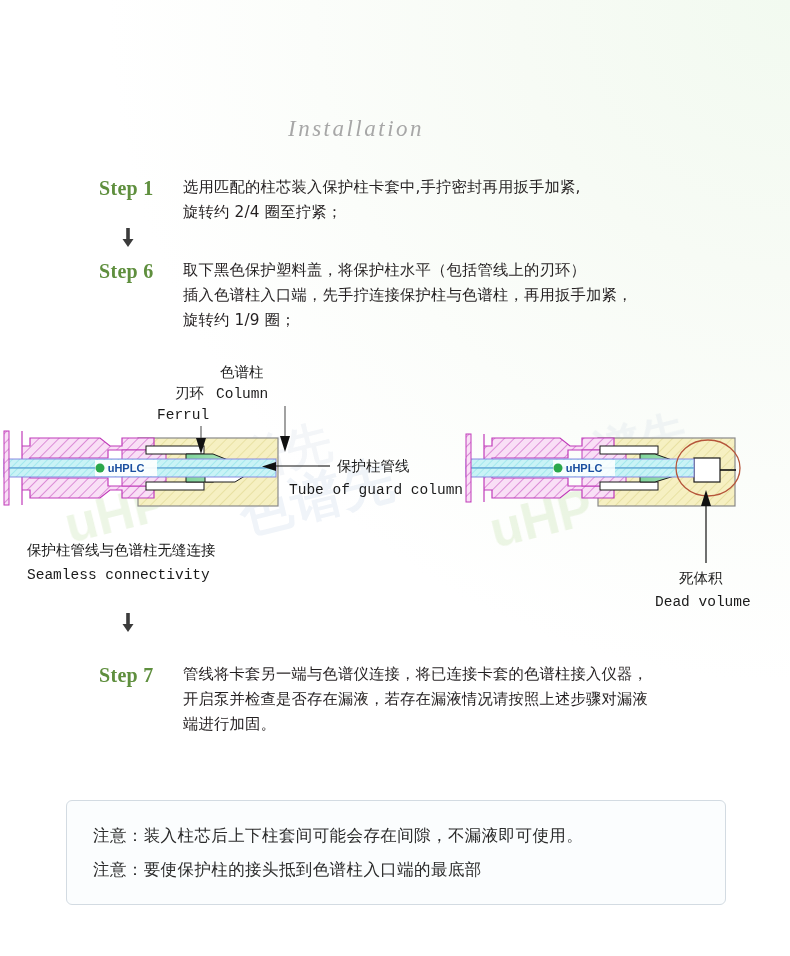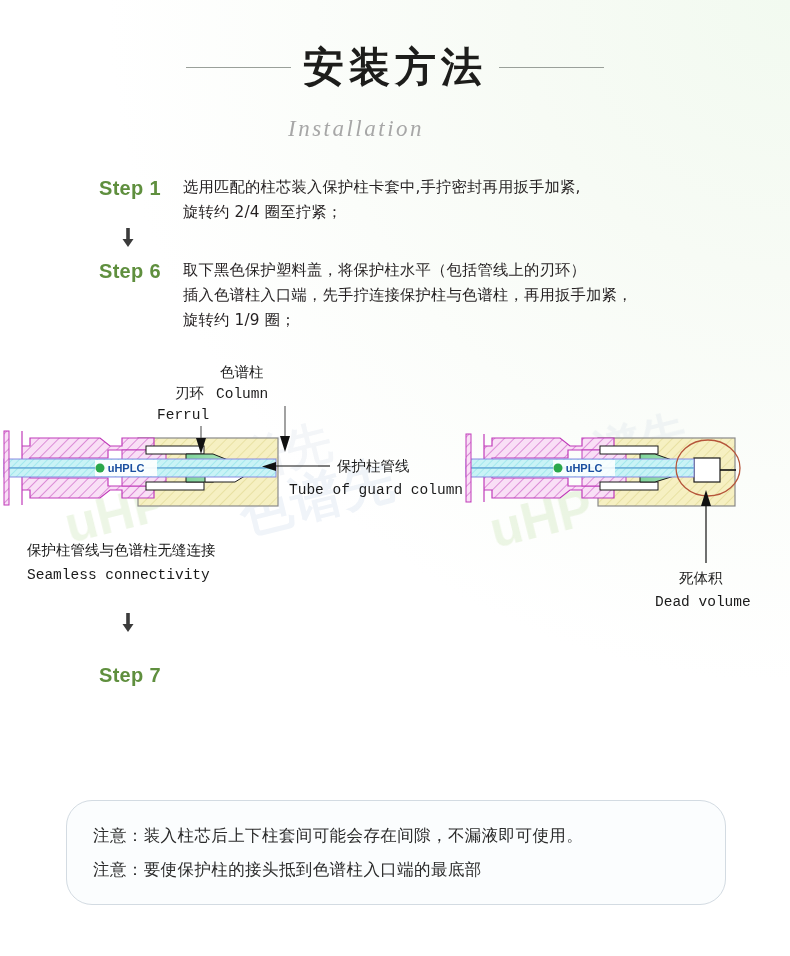--- a/index.html
+++ b/index.html
@@ -39,21 +39,21 @@
     font-family: "Liberation Serif", "DejaVu Serif", serif;
     font-style: italic;
     font-size:23px; color:#a7a7a7; letter-spacing:2.5px;
   }
 
   
   .step {
     position:absolute; display:flex; align-items:flex-start;
   }
   .step-label {
-    font-family:Liberation Sans, sans-serif;
+    font-family:Liberation Serif, serif;
     font-size:20px; font-weight:600; color:#5f8f3e;
     width:84px; flex:none; letter-spacing:0.3px;
     line-height:26px;
   }
   .step-body {
     font-family:"DejaVu Sans", "Liberation Sans", sans-serif;
     font-size:15.3px; color:#231f20; line-height:25px;
     letter-spacing:0.2px; white-space:pre-line;
   }
   #step1 { left:99px; top:175px; }
@@ -70,40 +70,35 @@
 
   
   .diagram {
     position:absolute; left:0px; top:358px; width:790px; height:262px;
   }
   .diagram svg { display:block; }
 
   
   .notes {
     position:absolute; left:66px; top:800px; width:660px; height:105px;
-    border:1px solid #d3dbe2; border-radius:26px;
+    border:1px solid #d3dbe2; border-radius:6px;
     background:#fbfdfe;
     padding:18px 26px 0 26px;
   }
   .note-line {
     font-family:"DejaVu Sans","Liberation Sans",sans-serif;
     font-size:16.5px; color:#2b2b2b; line-height:34px;
     letter-spacing:0.4px; white-space:nowrap;
   }
 </style>
 </head>
 <body>
 
 <div class="page">
 
-  <div class="title-wrap">
-    <div class="title-rule"></div>
-    <div class="title-cn">安装方法</div>
-    <div class="title-rule"></div>
-  </div>
   <div class="title-en">Installation</div>
 
   <div class="step" id="step1">
     <div class="step-label">Step 1</div>
     <div class="step-body">选用匹配的柱芯装入保护柱卡套中,手拧密封再用扳手加紧,
 旋转约 2/4 圈至拧紧；</div>
   </div>
 
   <div class="flow-arrow" id="arrow1">
     <svg width="14" height="20" viewBox="0 0 14 20">
@@ -253,20 +248,23 @@
   </div>
 
   <div class="flow-arrow" id="arrow2">
     <svg width="14" height="20" viewBox="0 0 14 20">
       <path d="M5.2 0 H8.8 V11 H12.5 L7 19 L1.5 11 H5.2 Z" fill="#3b3b3b"></path>
     </svg>
   </div>
 
   <div class="step" id="step3">
     <div class="step-label">Step 7</div>
+    <div class="step-body">管线将卡套另一端与色谱仪连接，将已连接卡套的色谱柱接入仪器，
+开启泵并检查是否存在漏液，若存在漏液情况请按照上述步骤对漏液
+端进行加固。</div>
   </div>
 
   <div class="notes">
     <div class="note-line">注意：装入柱芯后上下柱套间可能会存在间隙，不漏液即可使用。</div>
     <div class="note-line">注意：要使保护柱的接头抵到色谱柱入口端的最底部</div>
   </div>
 
 </div>
 
 </body></html>

